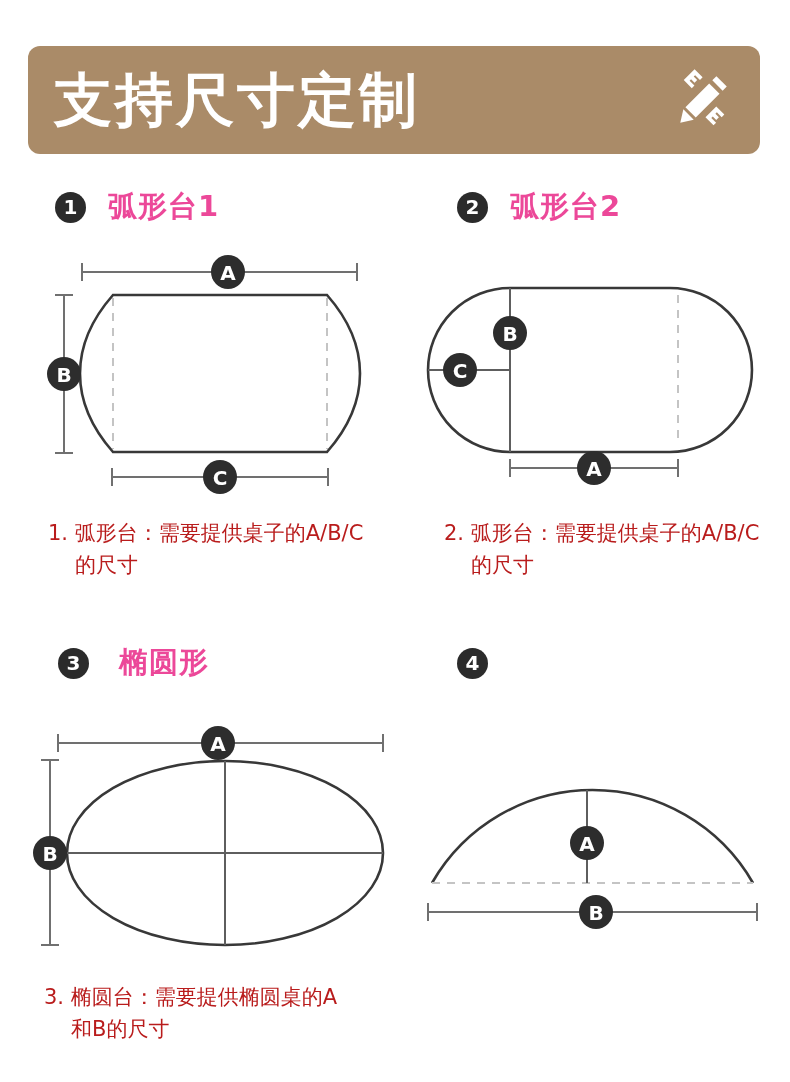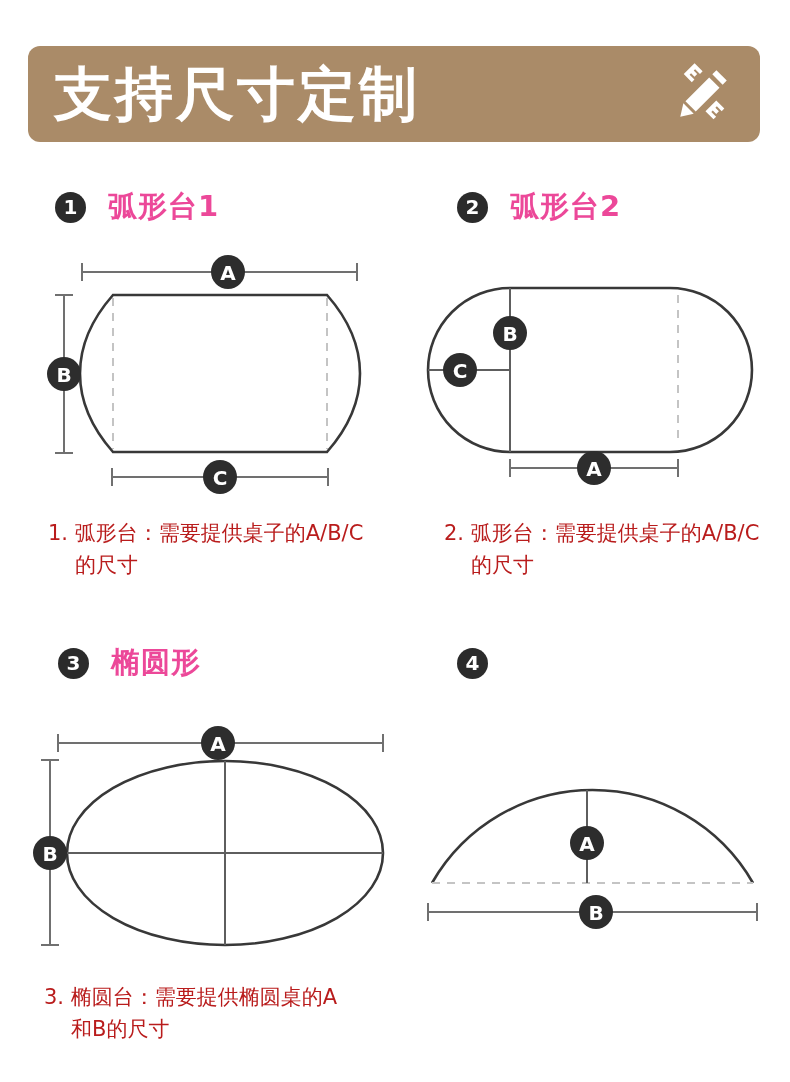--- a/index.html
+++ b/index.html
@@ -5,21 +5,21 @@
   html,body { margin:0; padding:0; }
   body {
     width:790px; height:1082px; position:relative; overflow:hidden;
     background:#ffffff;
     font-family:"DejaVu Sans","Liberation Sans",sans-serif;
     color:#1f1f1f;
   }
 
   
   .banner {
-    position:absolute; left:28px; top:46px; width:732px; height:96px;
+    position:absolute; left:28px; top:46px; width:732px; height:108px;
     background:#aa8b68; border-radius:12px;
     display:flex; align-items:center;
     padding:0 26px; box-sizing:border-box;
   }
   .banner-title {
     font-size:58px; font-weight:bold; color:#ffffff;
     letter-spacing:3px; line-height:1; margin:0;
   }
   .banner-icon { margin-left:auto; width:62px; height:62px; }
 
@@ -160,21 +160,21 @@
   </g>
 </svg>
 
 <div class="caption" style="left:444px; top:518px;">
   <div class="l1">2. 弧形台：需要提供桌子的A/B/C</div>
   <div class="l2">的尺寸</div>
 </div>
 
 <div class="sec-title" style="left:58px; top:646px;">
   <div class="num-circle">3</div>
-  <div class="sec-title-text" style="">椭圆形</div>
+  <div class="sec-title-text" style="margin-left:8px;">椭圆形</div>
 </div>
 
 <svg class="diagram" style="left:30px; top:725px;" width="370" height="235" viewBox="0 0 370 235">
 
   <g>
     <line class="dim" x1="28" y1="18" x2="353" y2="18"></line>
     <line class="dim" x1="28" y1="9" x2="28" y2="27"></line>
     <line class="dim" x1="353" y1="9" x2="353" y2="27"></line>
   </g>
 

